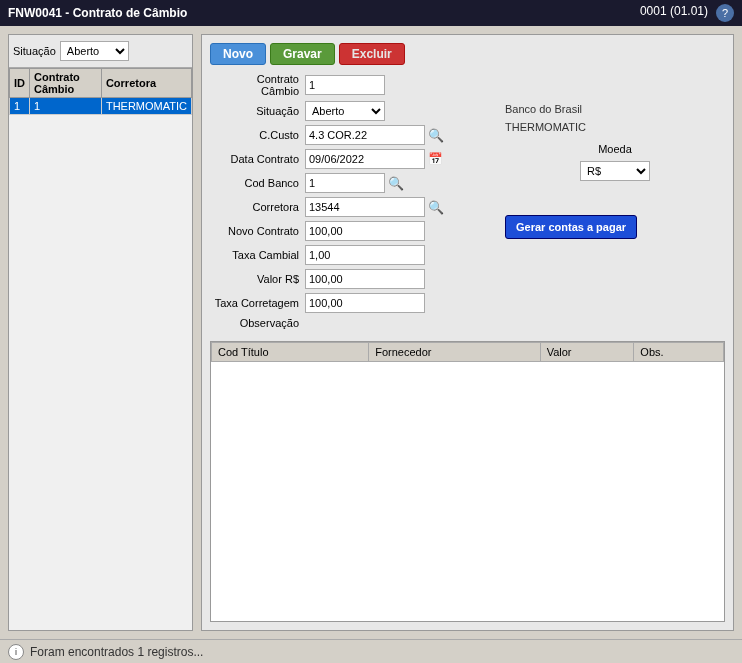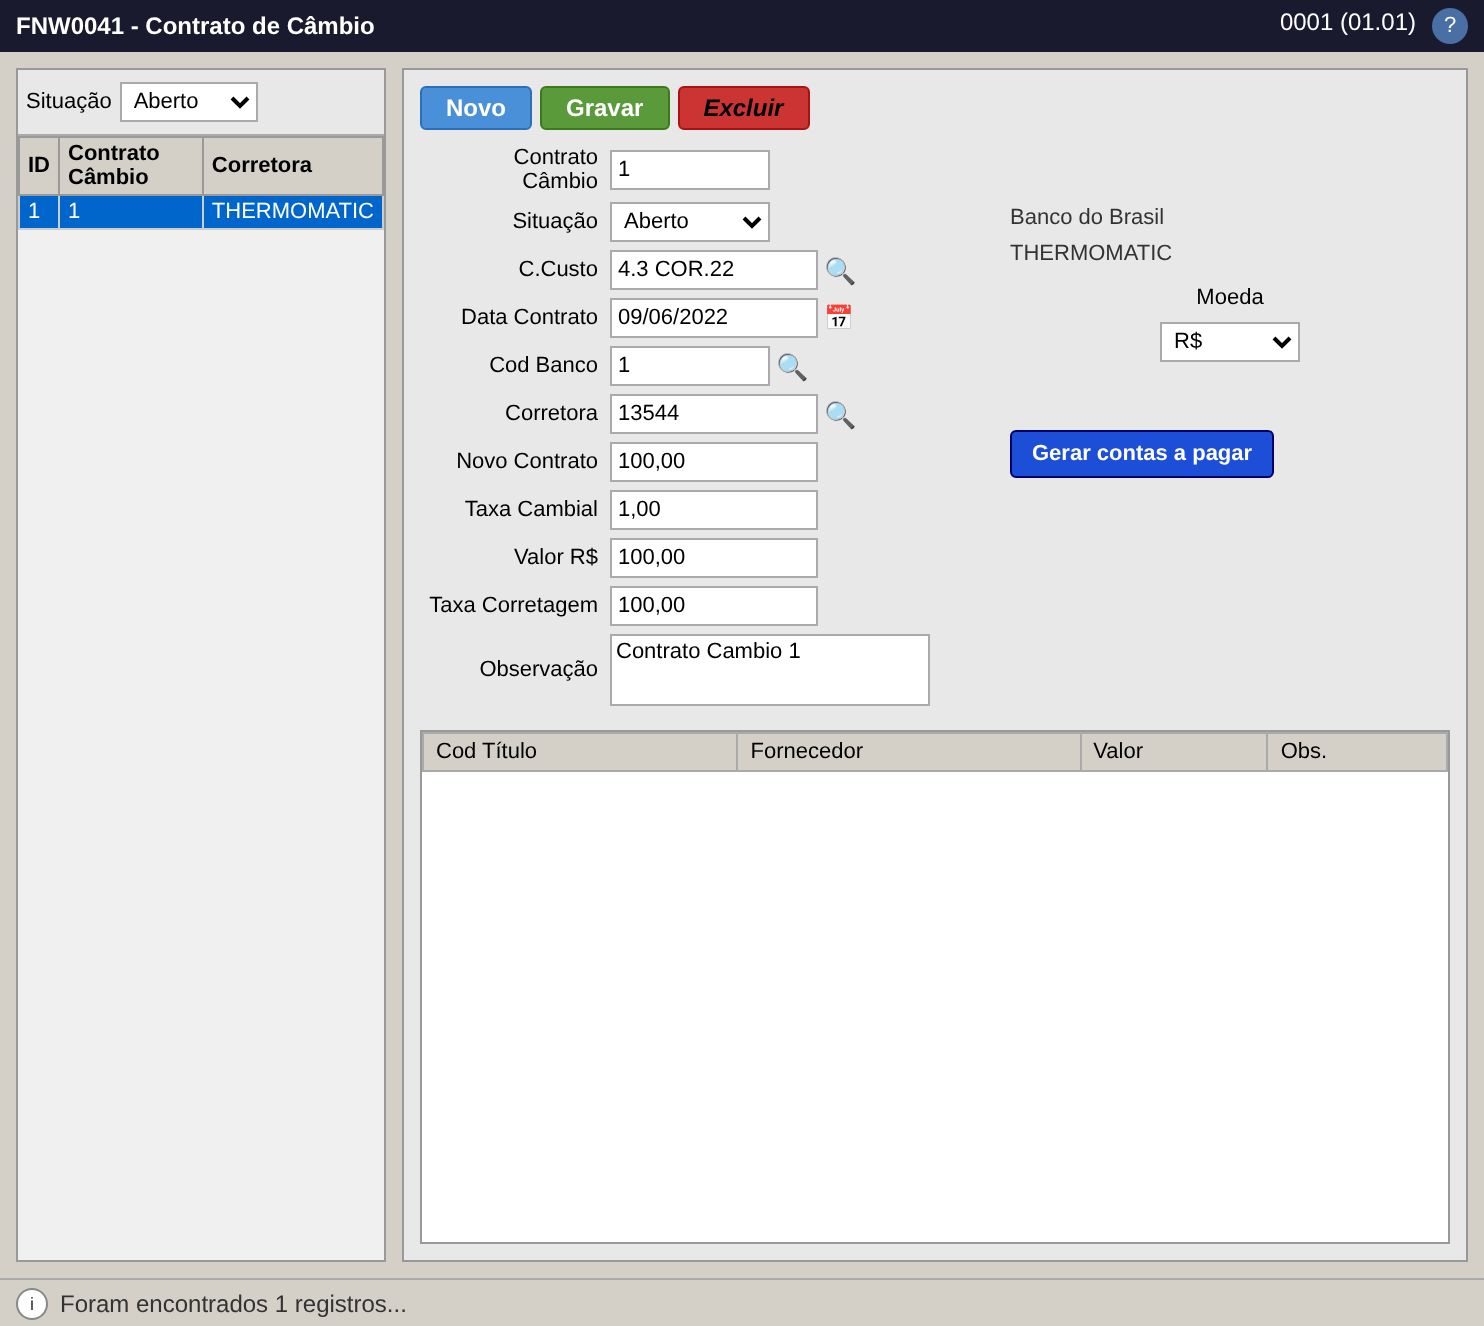--- a/index.html
+++ b/index.html
@@ -97,21 +97,21 @@
     .btn {
       padding: 3px 12px;
       border: 1px solid #666;
       border-radius: 3px;
       cursor: pointer;
       font-size: 12px;
       font-weight: bold;
     }
     .btn-novo { background: #4a90d9; color: white; border-color: #2a70b9; }
     .btn-gravar { background: #5a9a3a; color: white; border-color: #3a7a1a; }
-    .btn-excluir { background: #cc3333; color: #000000; border-color: #aa1111; font-style: italic; }
+    .btn-excluir { background: #cc3333; color: #e5e5e5; border-color: #aa1111; }
 
     
     .form-section {
       display: flex;
       gap: 0;
     }
     .form-left { flex: 1; }
     .form-right { width: 220px; display: flex; flex-direction: column; gap: 4px; padding-top: 30px; }
 
     .form-row {
@@ -125,21 +125,21 @@
       text-align: right;
       padding-right: 6px;
       flex-shrink: 0;
     }
     .form-input {
       border: 1px solid #aaa;
       background: white;
       height: 20px;
       padding: 1px 3px;
       font-size: 11px;
-      width: 104px;
+      width: 120px;
     }
     .form-input-short { width: 80px; }
     .form-select {
       border: 1px solid #aaa;
       background: white;
       height: 20px;
       padding: 1px 2px;
       font-size: 11px;
       width: 80px;
     }
@@ -347,21 +347,20 @@
           <input class="form-input" type="text" value="100,00" style="">
         </div>
 
         <div class="form-row">
           <span class="form-label">Taxa Corretagem</span>
           <input class="form-input" type="text" value="100,00" style="">
         </div>
 
         <div class="form-row">
           <span class="form-label">Observação</span>
-          <textarea class="obs-textarea" style="">Contrato Cambio 1</textarea>
         </div>
       </div>
 
       <div class="form-right">
         <div class="right-label">Banco do Brasil</div>
         <div class="right-label">THERMOMATIC</div>
         <div class="moeda-row" style="margin-top:4px;flex-direction:column;">
           <span class="moeda-label">Moeda</span>
           <select class="moeda-select">
             <option>R$</option>

